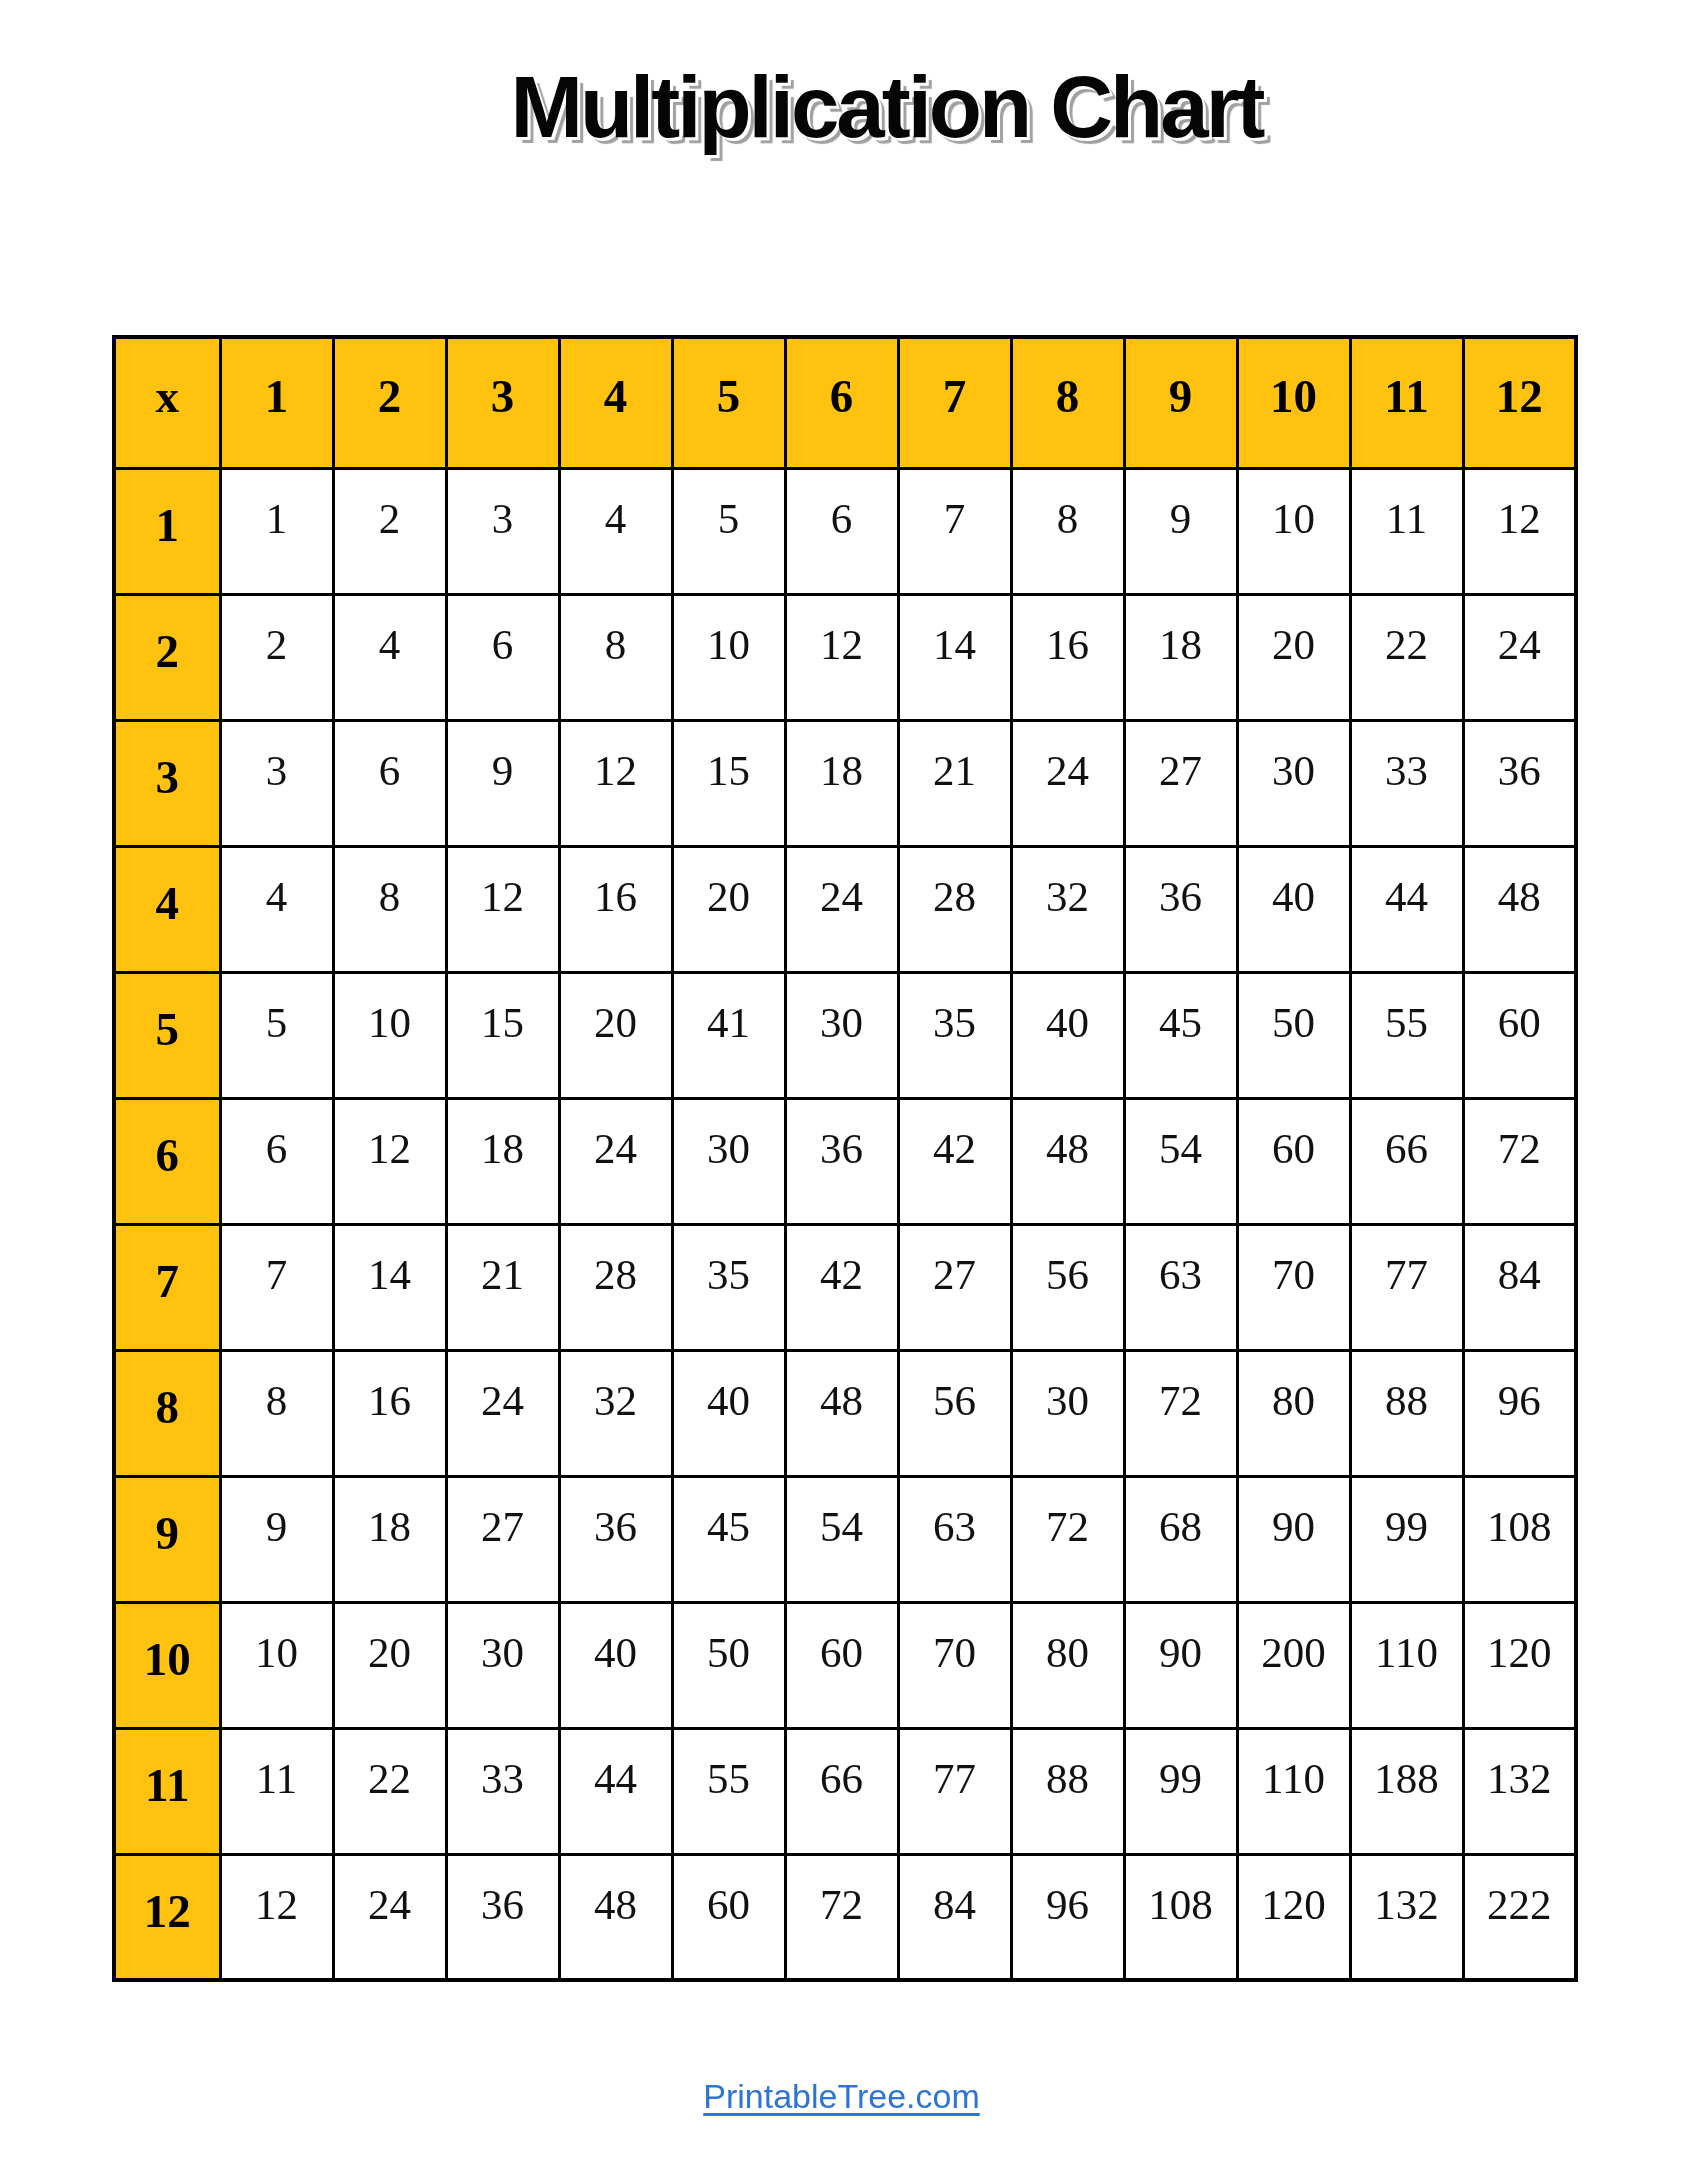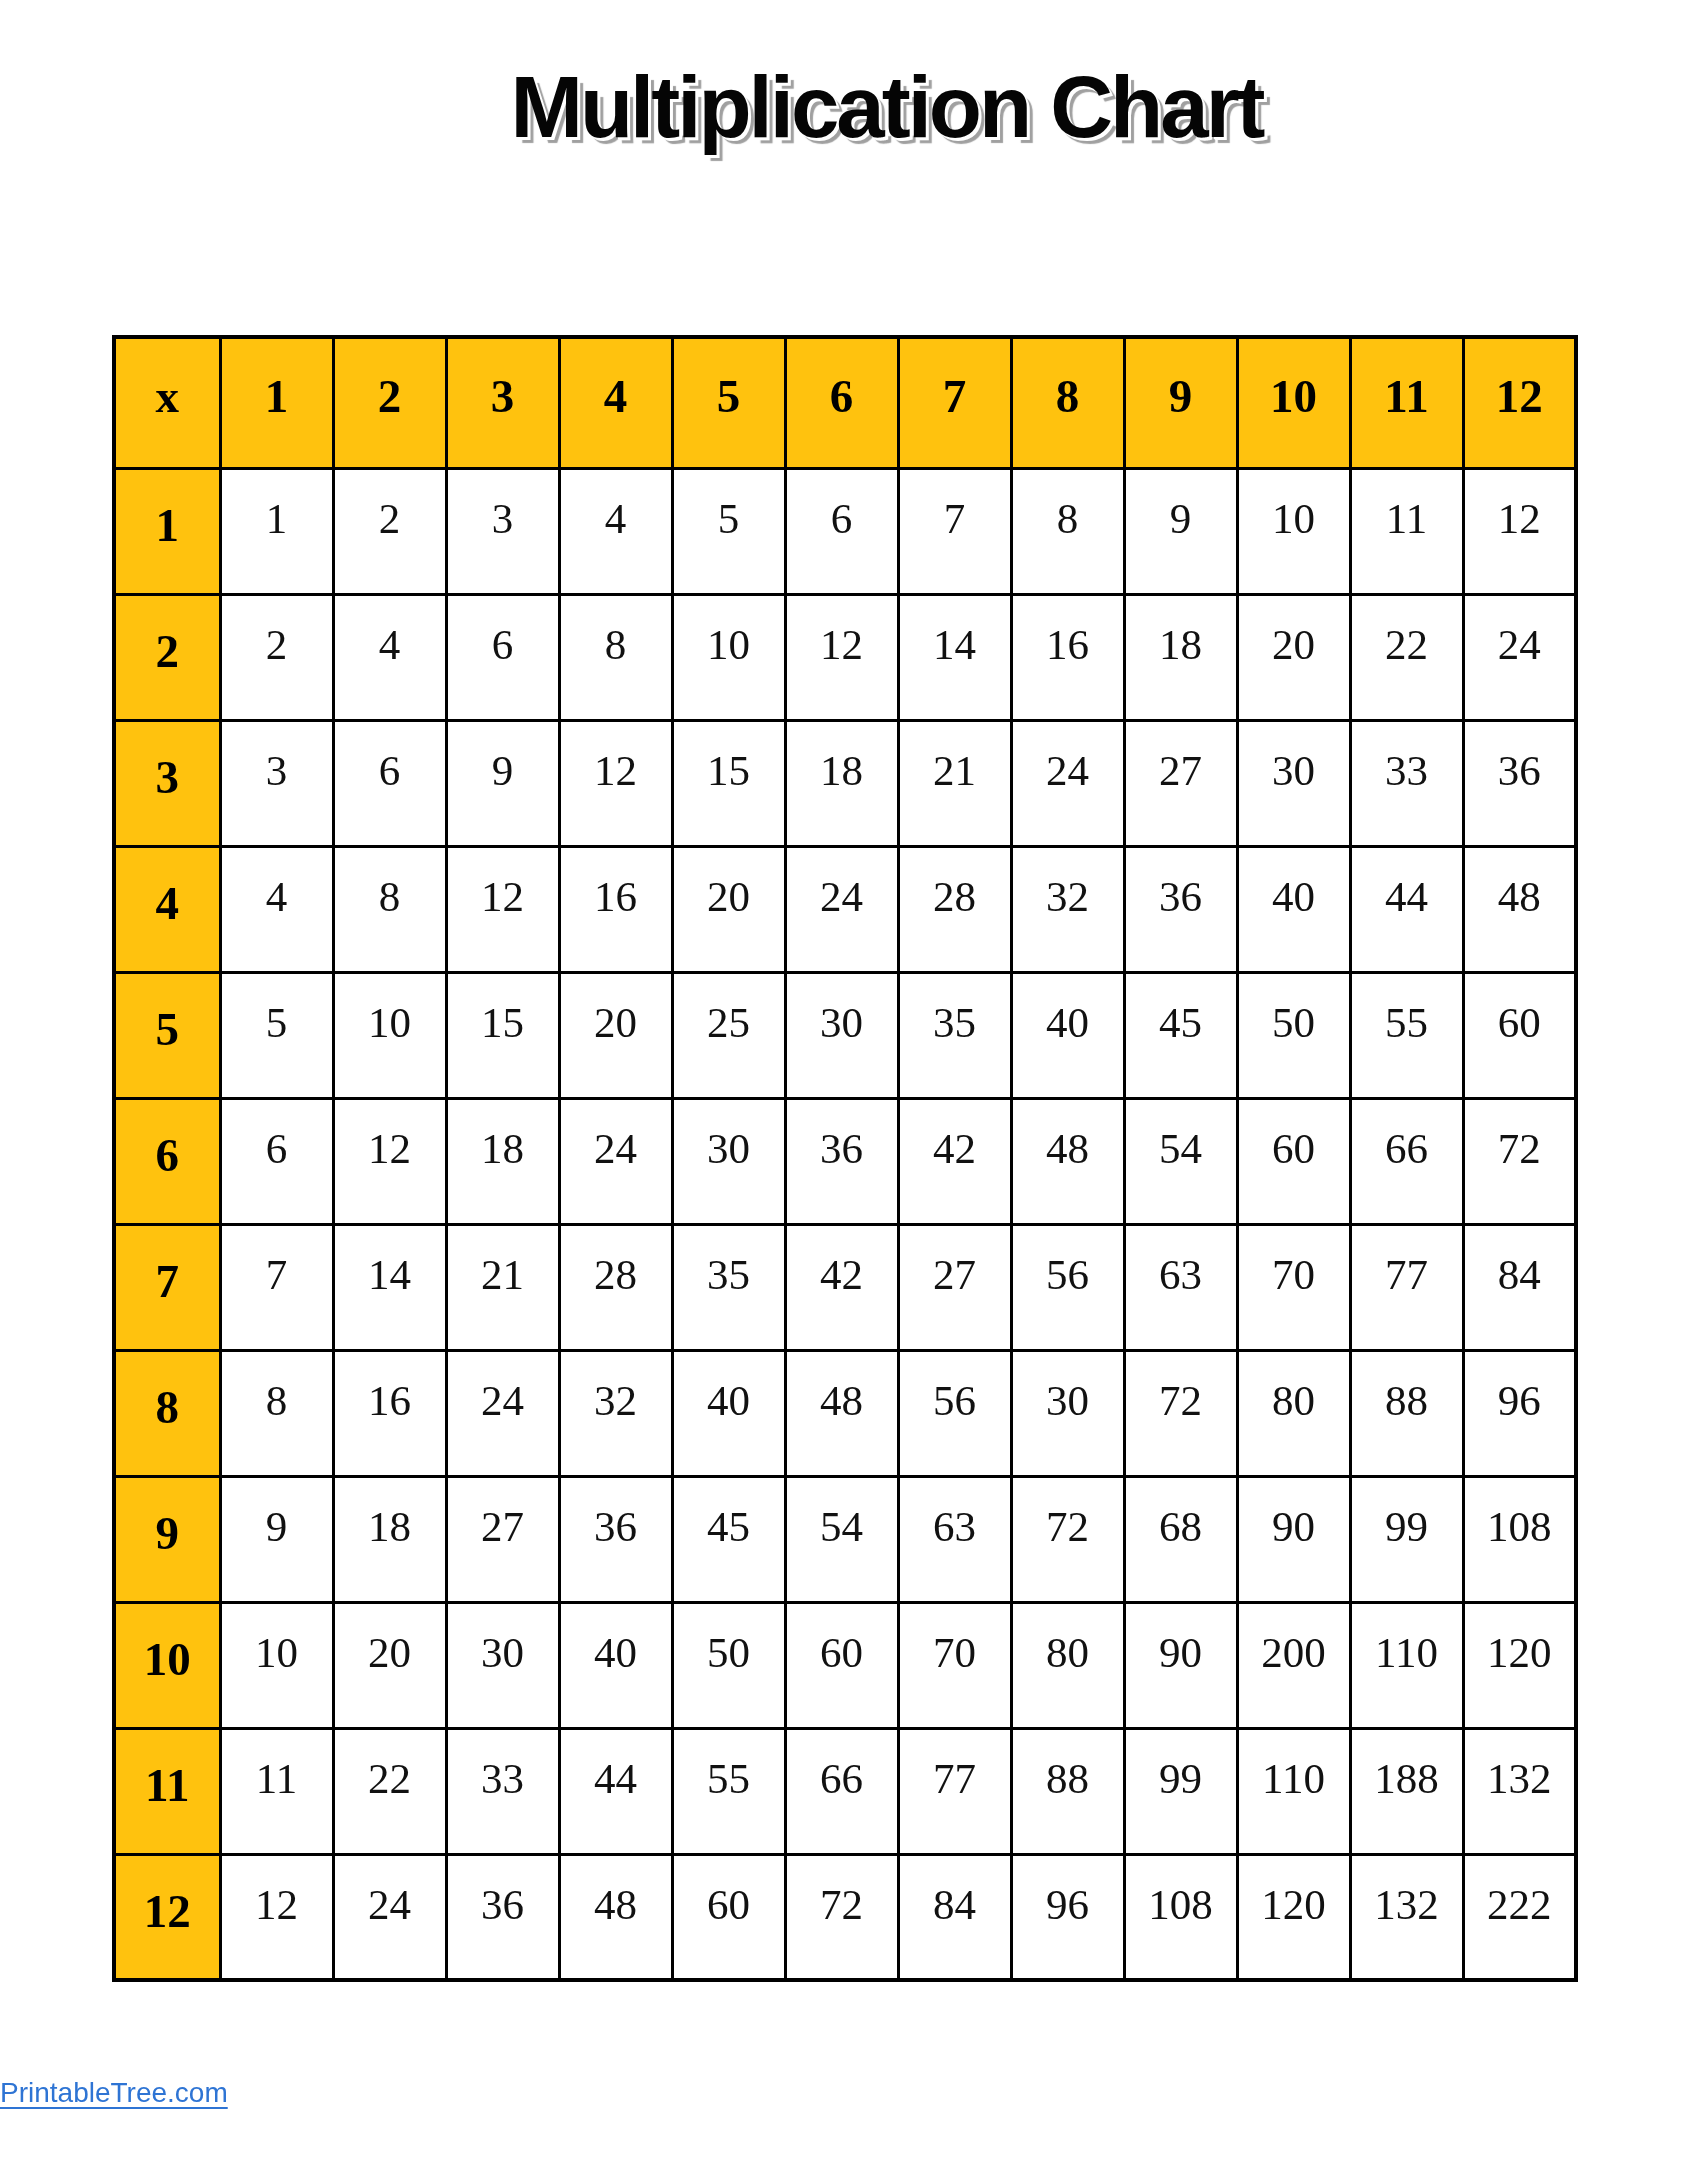--- a/index.html
+++ b/index.html
@@ -69,23 +69,23 @@
     font-weight: normal;
     font-size: 43px;
     padding-top: 24px;
     color: #111111;
   }
   .footer {
     position: absolute;
     top: 2077px;
     left: 0;
     width: 100%;
-    text-align: left;
+    text-align: center;
     font-family: "Liberation Sans", "DejaVu Sans", sans-serif;
-    font-size: 28px;
+    font-size: 34px;
   }
   .footer a {
     color: var(--link-color, #2E74D4);
     text-decoration: underline;
     text-underline-offset: 5px;
     cursor: pointer;
   }
 </style>
 </head>
 <body>
@@ -187,21 +187,21 @@
           <td>40</td>
           <td>44</td>
           <td>48</td>
         </tr>
         <tr>
           <th>5</th>
           <td>5</td>
           <td>10</td>
           <td>15</td>
           <td>20</td>
-          <td>25</td>
+          <td>41</td>
           <td>30</td>
           <td>35</td>
           <td>40</td>
           <td>45</td>
           <td>50</td>
           <td>55</td>
           <td>60</td>
         </tr>
         <tr>
           <th>6</th>

